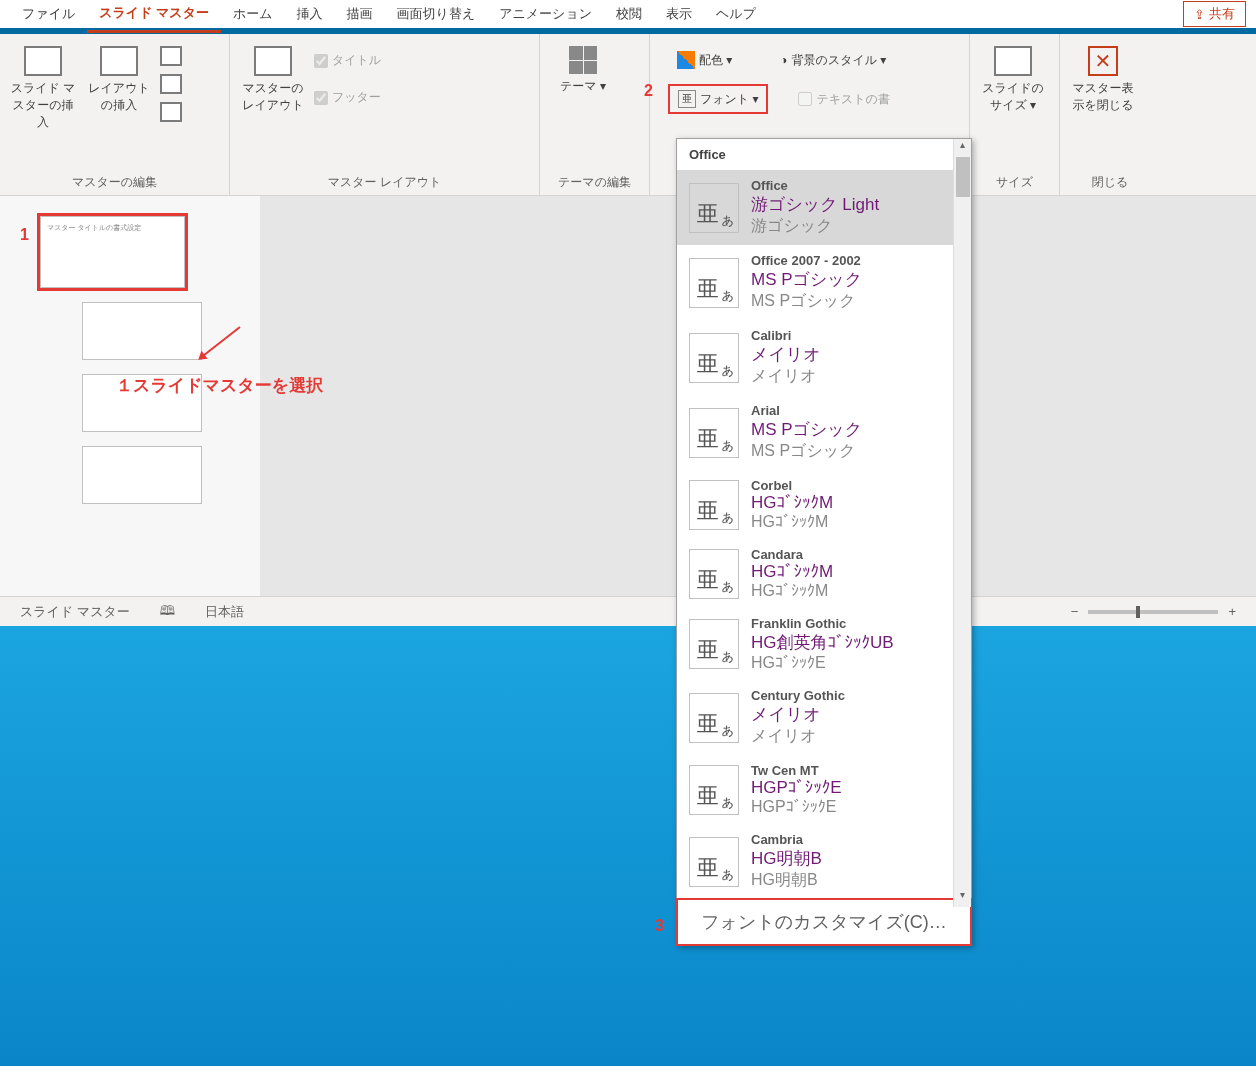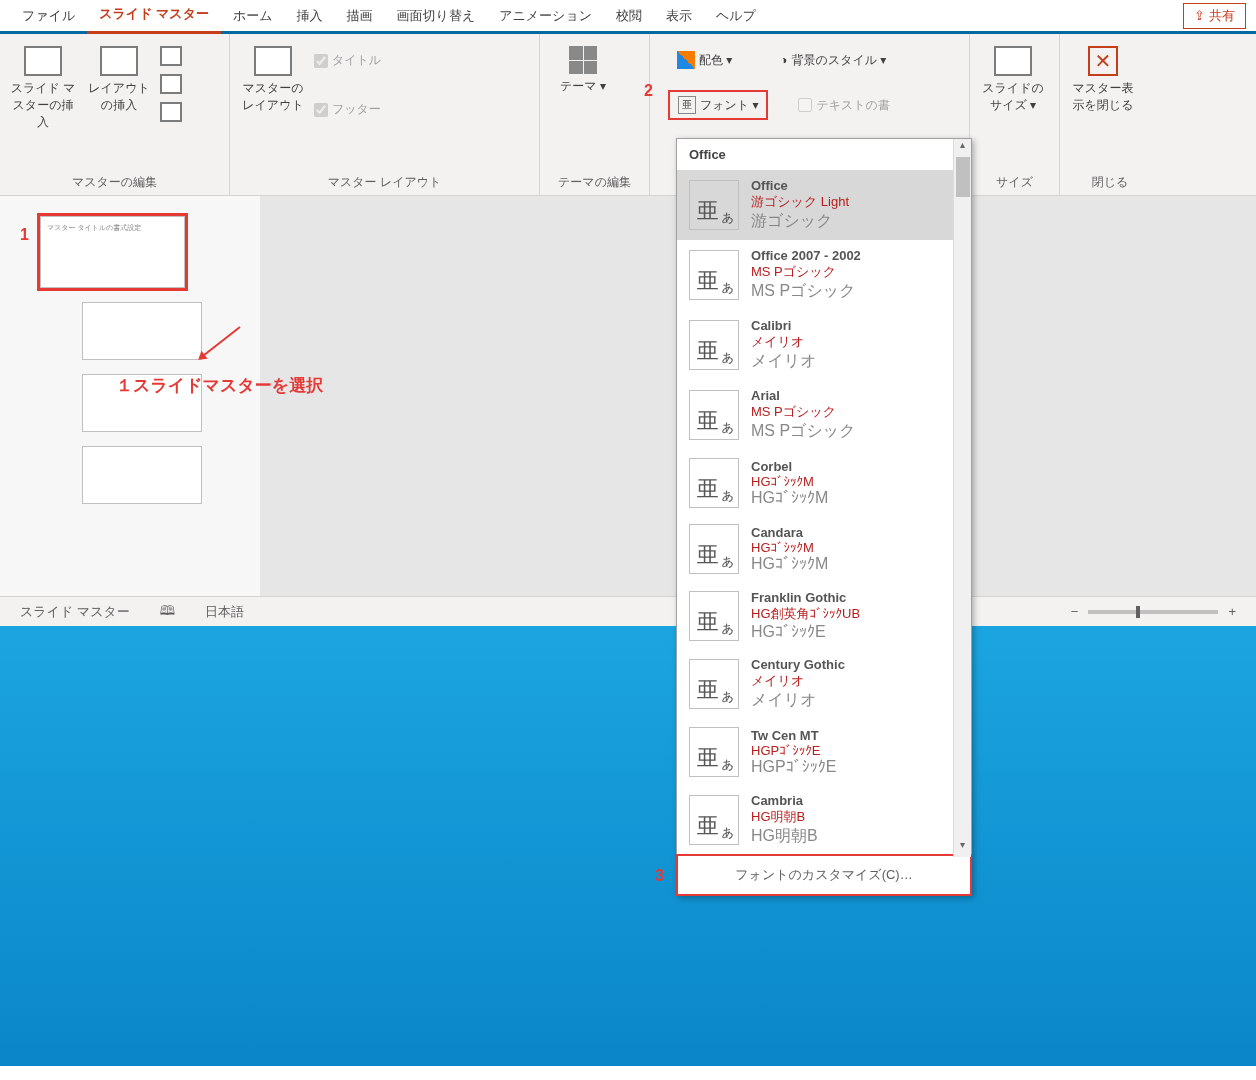--- a/index.html
+++ b/index.html
@@ -1,17 +1,17 @@
 <!DOCTYPE html>
 <html><head>
 <meta charset="utf-8">
 <style>
 * { box-sizing: border-box; margin: 0; padding: 0; }
 body { font-family: "Yu Gothic", "Meiryo", sans-serif; font-size: 13px; background: #fff; overflow: hidden; width: 1256px; height: 1080px; }
-.tabs { display: flex; align-items: center; background: #fff; border-bottom: 3px solid #0369a1; padding: 0 10px; height: 34px; }
+.tabs { display: flex; align-items: center; background: #fff; border-bottom: 6px solid #0369a1; padding: 0 10px; height: 34px; }
 .tab { padding: 8px 12px; cursor: pointer; color: #404040; }
 .tab.active { color: #c43e1c; font-weight: bold; border-bottom: 3px solid #c43e1c; }
 .share-btn { margin-left: auto; border: 1px solid #c43e1c; color: #c43e1c; padding: 3px 10px; display: flex; align-items: center; gap: 4px; }
 .ribbon { display: flex; background: #f3f2f1; height: 162px; border-bottom: 1px solid #d4d4d4; }
 .group { border-right: 1px solid #d4d4d4; padding: 4px 8px 0; display: flex; flex-direction: column; }
 .group-body { flex: 1; display: flex; align-items: flex-start; gap: 6px; padding-top: 8px; }
 .group-label { text-align: center; font-size: 12px; color: #606060; padding: 4px 0; }
 .big-btn { display: flex; flex-direction: column; align-items: center; width: 70px; text-align: center; gap: 4px; font-size: 12px; color: #404040; cursor: pointer; }
 .big-btn .icon { width: 38px; height: 30px; border: 2px solid #7b7b7b; background: #fff; position: relative; }
 .small-col { display: flex; flex-direction: column; gap: 8px; }
@@ -52,26 +52,26 @@
 .zoom-track { width: 130px; height: 4px; background: #c0c0c0; position: relative; }
 .zoom-track:before { content:""; position:absolute; left:48px; top:-4px; width:4px; height:12px; background:#606060; }
 .desktop { height: 440px; background: linear-gradient(180deg,#1ba5e0,#0a86c8); }
 .font-dropdown { position: absolute; left: 676px; top: 138px; width: 296px; background: #fff; border: 1px solid #a0a0a0; box-shadow: 2px 2px 6px rgba(0,0,0,.3); z-index: 50; }
 .font-dropdown .hdr { font-weight: bold; padding: 8px 12px; color: #444; }
 .font-item { display: flex; align-items: center; gap: 12px; padding: 8px 12px; cursor: pointer; }
 .font-item.sel { background: #d8d8d8; }
 .font-sample { width: 50px; height: 50px; border: 1px solid #c0c0c0; display: flex; align-items: flex-end; justify-content:flex-end; padding:3px; font-size: 15px; color: #555; }
 .font-sample .big { font-size:22px; margin-right:1px; }
 .font-info .n1 { font-size: 13px; font-weight: bold; color: #555; }
-.font-info .n2 { font-size: 13px; color: #b91c1c; }
+.font-info .n2 { font-size: 17px; color: #701a75; }
 .font-info .n3 { font-size: 16px; color: #888; }
 .font-scroll { position: absolute; right: 0; top: 0; bottom: 38px; width: 18px; background: #f0f0f0; border-left:1px solid #ddd; }
 .font-scroll .up, .font-scroll .dn { height: 18px; text-align:center; font-size:10px; color:#666; }
 .font-scroll .thumb-s { position:absolute; top:18px; left:2px; width:14px; height:40px; background:#c0c0c0; }
-.font-cust { border: 2px solid #e53935; padding: 10px; text-align: center; font-size: 13px; color: #606060; cursor: pointer; margin: -1px; }
+.font-cust { border: 2px solid #e53935; padding: 10px; text-align: center; font-size: 18px; color: #606060; cursor: pointer; margin: -1px; }
 .theme-icon{width:28px;height:28px;display:grid;grid-template:1fr 1fr/1fr 1fr;gap:1px}
 .theme-icon span{background:#888}
 </style>
 </head>
 <body>
 
 <div class="tabs">
   <div class="tab">ファイル</div>
   <div class="tab active">スライド マスター</div>
   <div class="tab">ホーム</div>
@@ -107,21 +107,21 @@
     </div>
     <div class="group-label">マスターの編集</div>
   </div>
 
   <div class="group" style="width:310px">
     <div class="group-body">
       <div class="big-btn">
           <div class="icon"></div>
           <span>マスターのレイアウト</span>
         </div>
-      <div class="small-col" style="gap:32px;padding-top:6px">
+      <div class="small-col" style="gap:20px;padding-top:6px">
         <label class="cb">
             <input type="checkbox" checked="" disabled="" style="">
             <span>タイトル</span>
           </label>
         <label class="cb">
             <input type="checkbox" checked="" disabled="" style="">
             <span>フッター</span>
           </label>
       </div>
     </div>
@@ -137,21 +137,21 @@
             <span></span>
             <span></span>
           </div>
           <span>テーマ ▾</span>
         </div>
     </div>
     <div class="group-label">テーマの編集</div>
   </div>
 
   <div class="group" style="width:320px;position:relative">
-    <div class="group-body" style="flex-direction:column;gap:16px;align-items:flex-start;padding-left:10px">
+    <div class="group-body" style="flex-direction:column;gap:10px;align-items:flex-start;padding-left:10px">
       <div style="display:flex;gap:30px">
         <div class="menu-btn">
             <div class="swatch"></div>
             <span>配色 ▾</span>
           </div>
         <div class="menu-btn">
             <span>◑</span>
             <span>背景のスタイル ▾</span>
           </div>
       </div>

